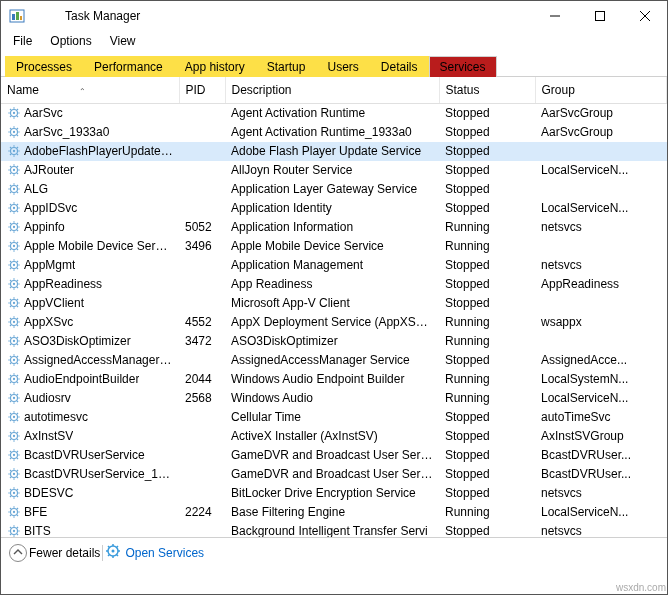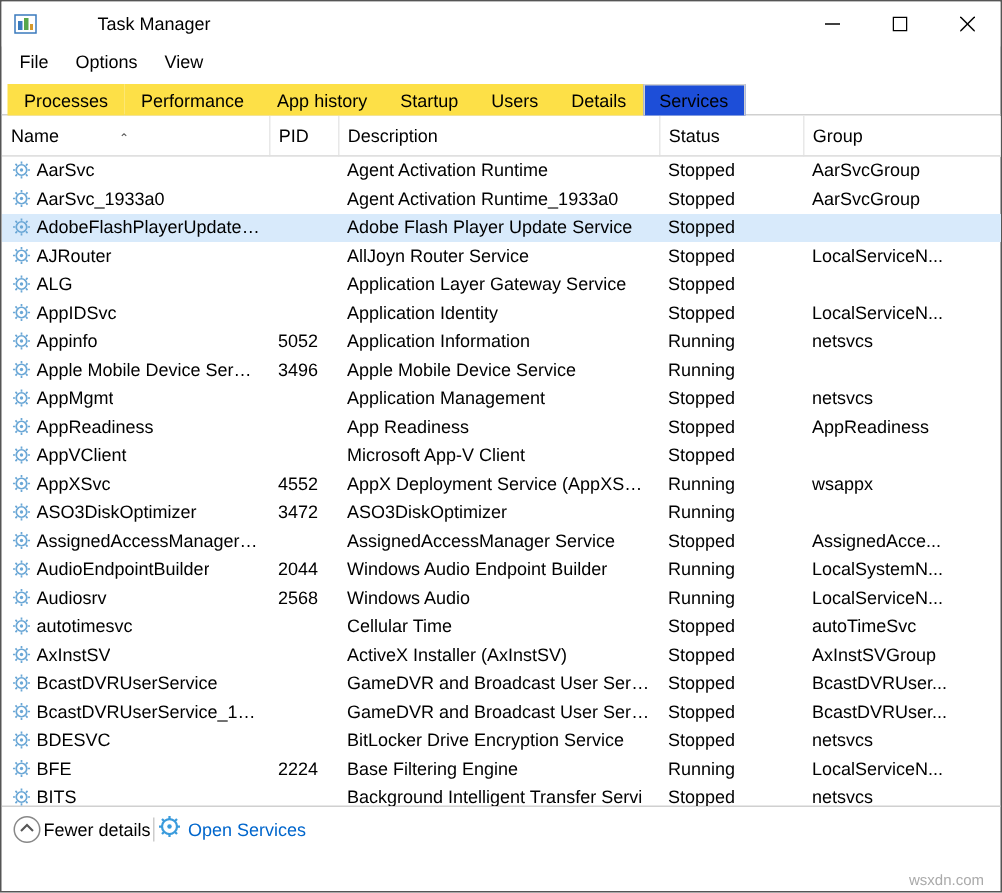--- a/index.html
+++ b/index.html
@@ -59,21 +59,21 @@
     padding: 3px 10px;
     border: 1px solid transparent;
     border-bottom: none;
     font-size: 12px;
     position: relative;
     top: 1px;
     background: #fde047;
   }
   .tab.active {
     border-color: #d0d0d0;
-    background: #1d4ed8;
+    background: #b91c1c;
     z-index: 2;
   }
   .table-wrap {
     height: 460px;
     overflow-y: scroll;
     overflow-x: hidden;
     border-top: 0;
   }
   table {
     width: 100%;
@@ -133,21 +133,21 @@
     border: 1px solid #888;
     border-radius: 50%;
     display: flex; align-items: center; justify-content: center;
     font-size: 10px;
     color: #555;
   }
   .footer .link { color: #0066cc; font-size: 12px; display: flex; align-items: center; gap: 4px; }
   .footer .sep { width: 1px; height: 16px; background: #ccc; }
   .watermark {
     position: absolute;
-    right: 12px; bottom: 2px;
+    right: 2px; bottom: 2px;
     font-size: 10px;
     color: #aaa;
   }
   
   .table-wrap::-webkit-scrollbar { width: 16px; }
   .table-wrap::-webkit-scrollbar-track { background: #f0f0f0; }
   .table-wrap::-webkit-scrollbar-thumb { background: #c2c2c2; }
 </style>
 </head>
 <body>

